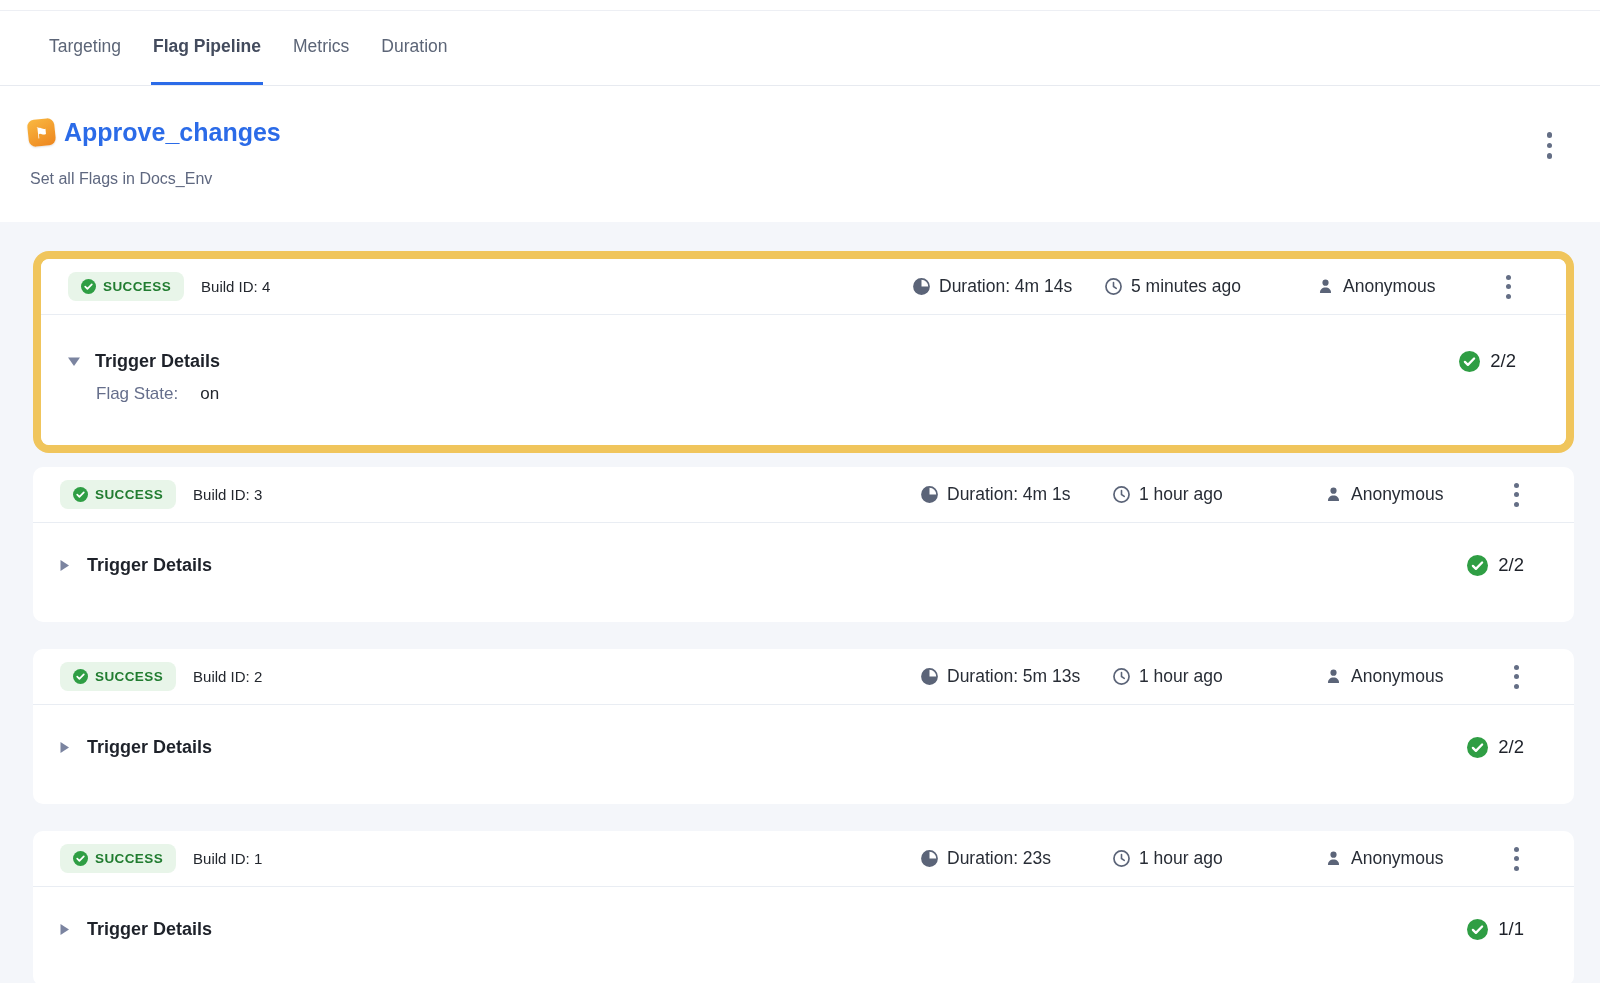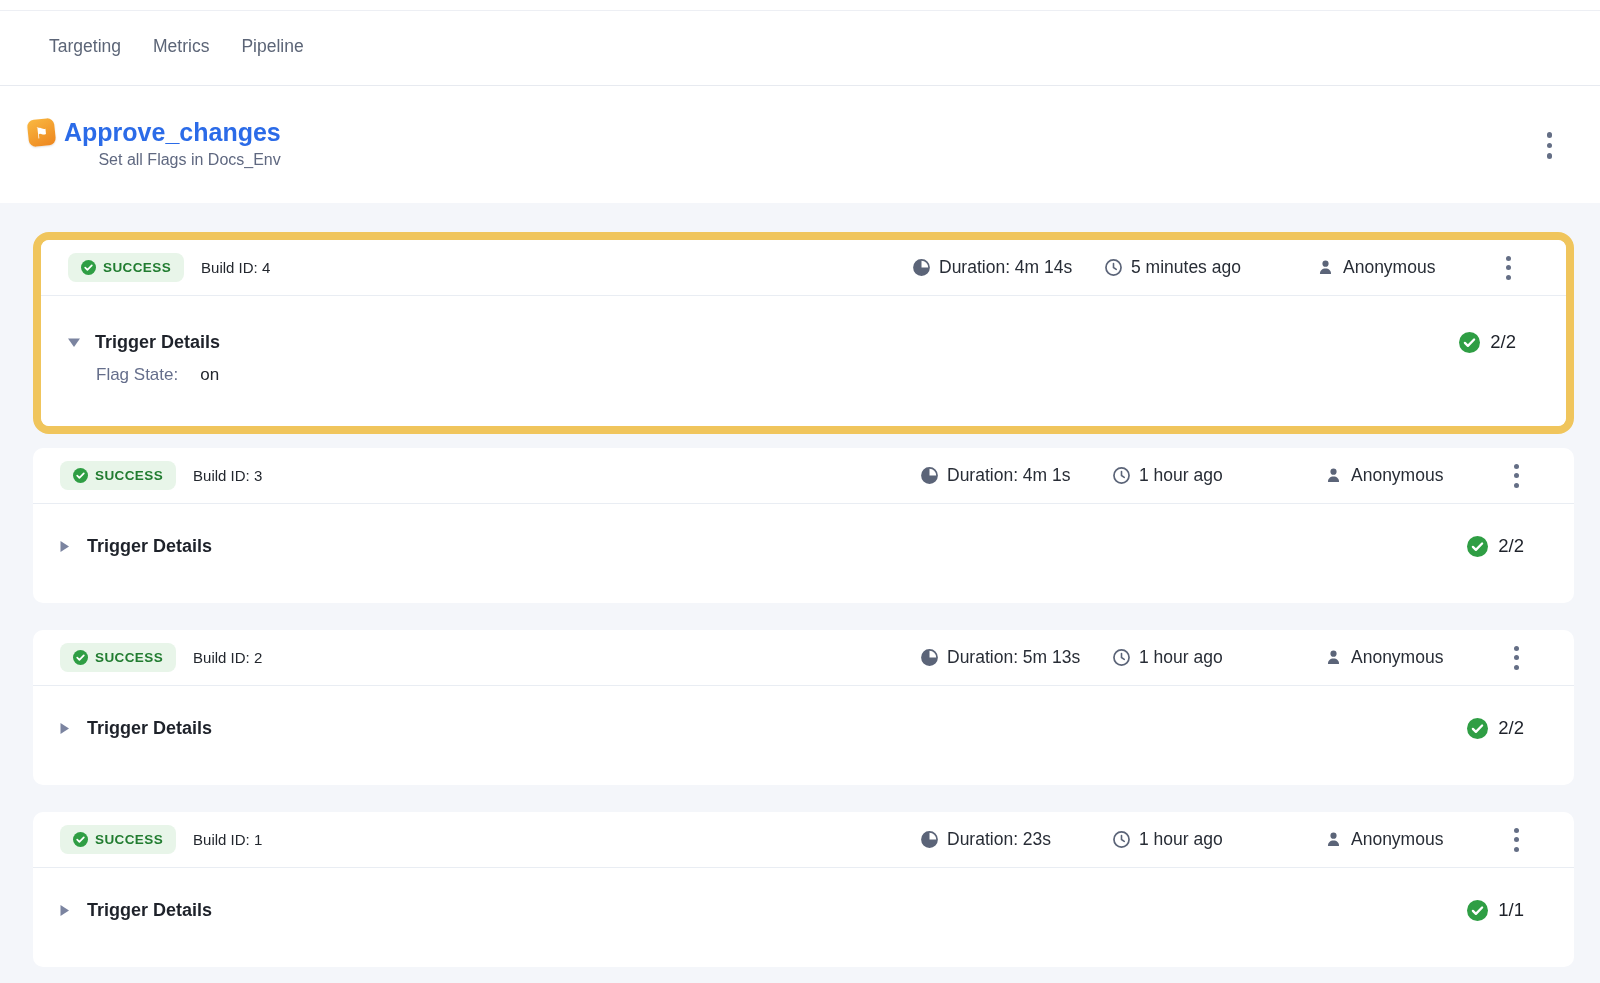--- a/index.html
+++ b/index.html
@@ -12,21 +12,21 @@
   .tabs { height:75px; display:flex; align-items:stretch; padding-left:47px; gap:28px; border-bottom:1px solid #e7eaf0; }
   .tab { display:flex; align-items:center; font-size:17.5px; color:#5c6577; border-bottom:3px solid transparent; padding:0 2px; cursor:pointer; }
   .tab.active { color:#434b5d; font-weight:700; border-bottom-color:#2b6be8; }
 
   .title-row { display:flex; justify-content:space-between; align-items:flex-start; padding:31px 40px 33px 28px; }
   .title-line { display:flex; align-items:center; gap:9px; }
   .flag-logo { width:27px; height:27px; border-radius:7px; background:linear-gradient(155deg,#f9b63f 5%,#ee8a21 90%);
                display:flex; align-items:center; justify-content:center; transform:rotate(-6deg);
                color:#fff; font-size:15px; line-height:1; box-shadow:0 1px 2px rgba(0,0,0,.12); }
   .page-title { font-size:25px; font-weight:700; color:#2b6be8; line-height:30px; cursor:pointer; }
-  .subtitle { margin-top:3px; font-size:16px; line-height:20px; color:#5f6880; padding-left:2px;text-align:right; }
+  .subtitle { margin-top:22px; font-size:16px; line-height:20px; color:#5f6880; padding-left:2px; }
 
   .kebab { background:none; border:none; cursor:pointer; display:flex; flex-direction:column; align-items:center; gap:5px; padding:6px 8px; }
   .kebab i { width:5.5px; height:5.5px; border-radius:50%; background:#646e85; display:block; }
   .kebab.small { gap:4.5px; }
   .kebab.small i { width:5px; height:5px; }
   .title-row .kebab { margin-top:9px; }
 
   
   .content { padding:29px 26px 0 33px; }
 
@@ -59,22 +59,23 @@
   .icn { display:block; }
 </style>
 </head>
 <body>
 
 <header class="topbar">
   <div class="top-hairline"></div>
 
   <nav class="tabs">
     <div class="tab">Targeting</div>
+    <div class="tab active">Flag Pipeline</div>
     <div class="tab">Metrics</div>
-    <div class="tab">Pipeline</div>
+    <div class="tab">Duration</div>
   </nav>
 
   <div class="title-row">
     <div>
       <div class="title-line">
         <span class="flag-logo">⚑</span>
         <h1 class="page-title">Approve_changes</h1>
       </div>
       <div class="subtitle">Set all Flags in Docs_Env</div>
     </div>

